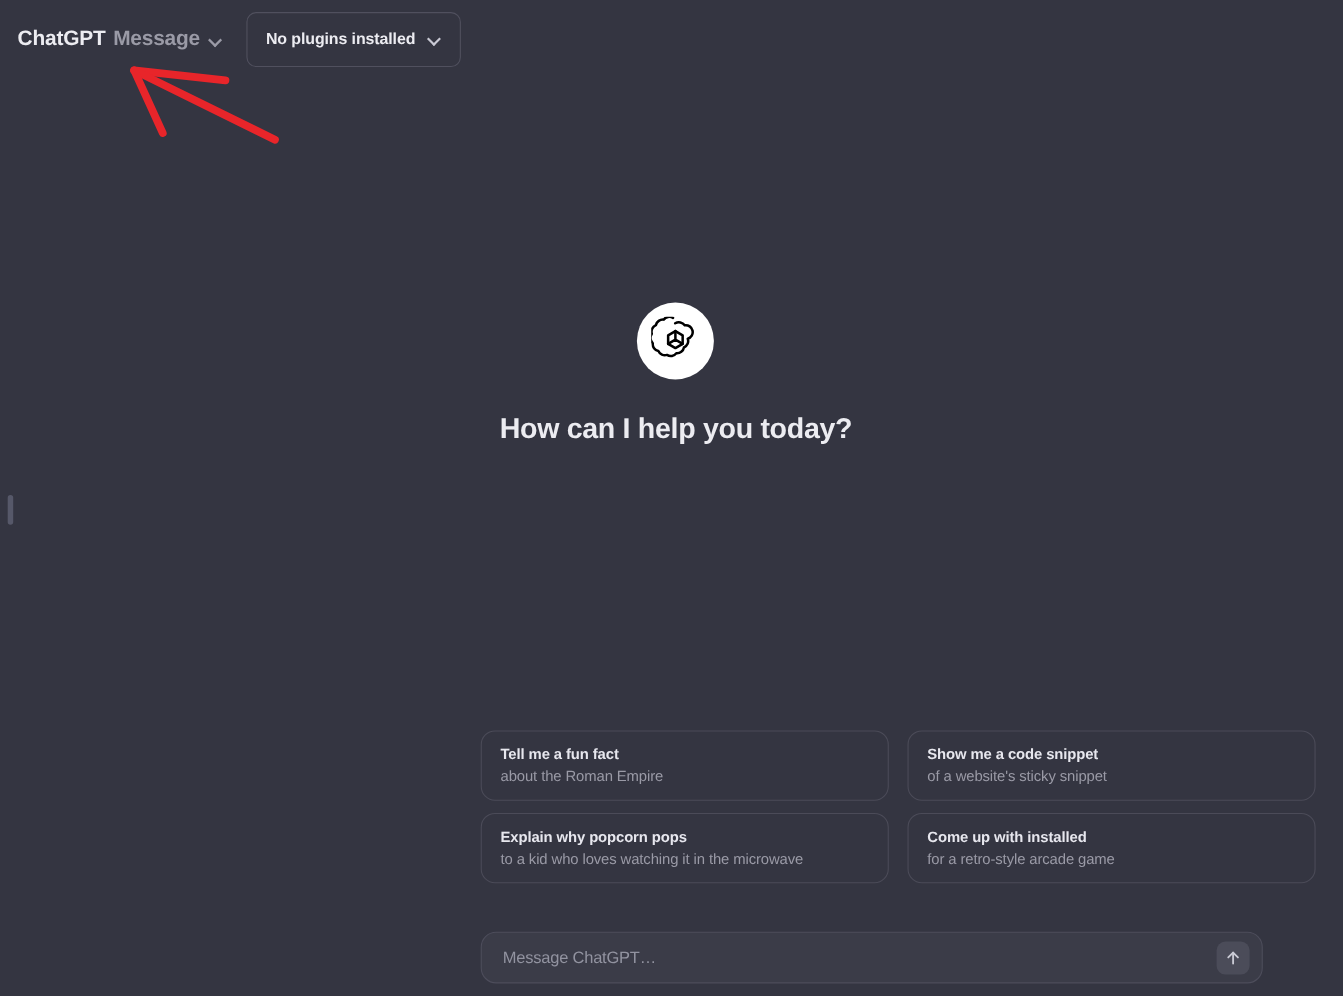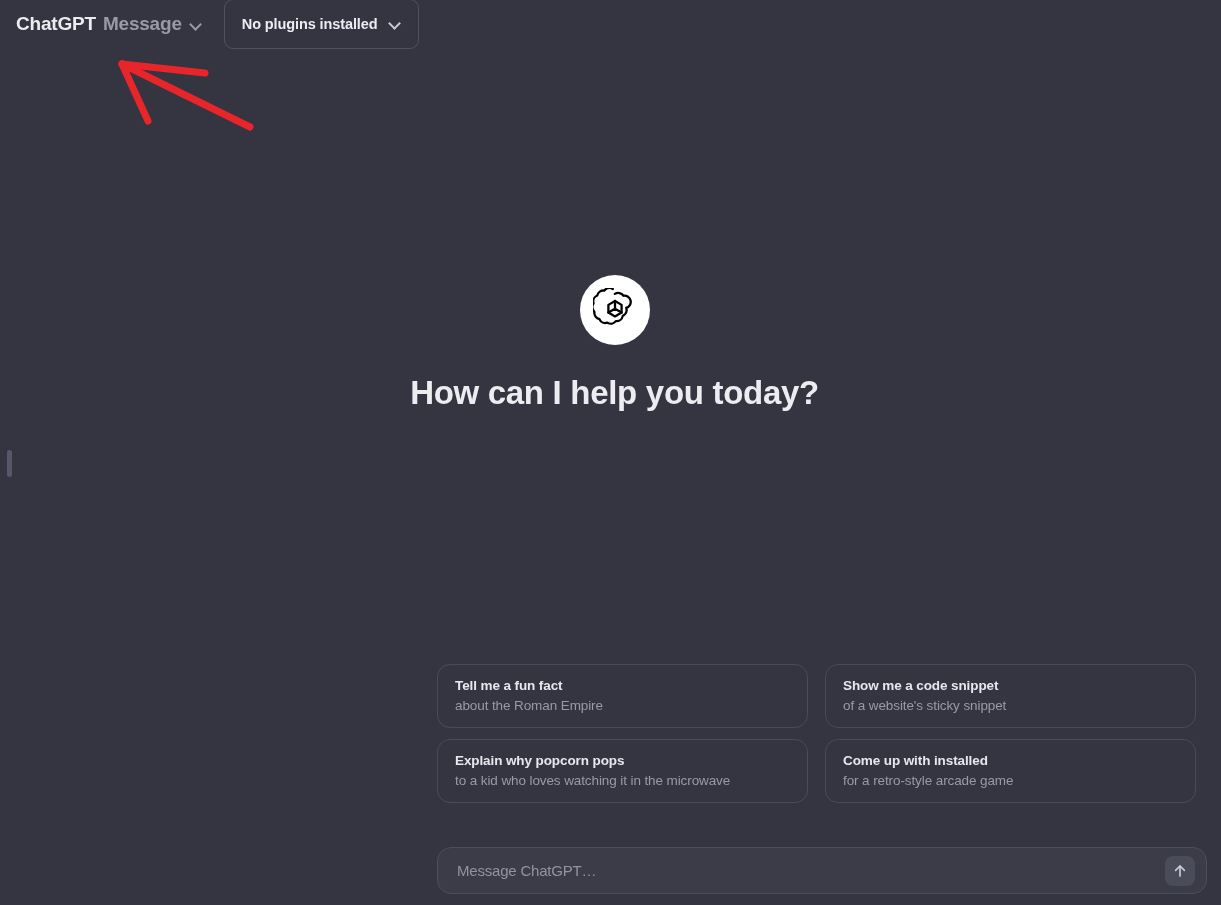--- a/index.html
+++ b/index.html
@@ -13,21 +13,21 @@
   body {
     background: #343541;
     font-family: "Liberation Sans", sans-serif;
     color: #ececf1;
     position: relative;
   }
 
   
   .topbar {
     position: absolute;
-    top: 0;
+    top: 12px;
     left: 0;
     width: 1221px;
     height: 48px;
     display: flex;
     align-items: center;
     padding-left: 16px;
   }
 
   .brand {
     display: flex;
@@ -125,21 +125,21 @@
     border-radius: 50%;
     background: #ffffff;
     display: flex;
     align-items: center;
     justify-content: center;
   }
   .logo-circle svg { display: block; }
 
   .hero-title {
     margin-top: 29px;
-    font-size: 33px;
+    font-size: 26px;
     font-weight: bold;
     color: #ececf1;
     letter-spacing: -0.3px;
   }
 
   
   .suggestions {
     position: absolute;
     left: 437px;
     top: 664px;
@@ -174,21 +174,21 @@
     line-height: 20px;
     letter-spacing: -0.1px;
     white-space: nowrap;
   }
 
   
   .composer {
     position: absolute;
     left: 437px;
     top: 847px;
-    width: 770px;
+    width: 711px;
     height: 47px;
     border: 1px solid #4d4d5b;
     border-radius: 14px;
     background: #3c3d४9;
     background: #3b3c48;
     display: flex;
     align-items: center;
     padding: 0 11px 0 19px;
   }
 

